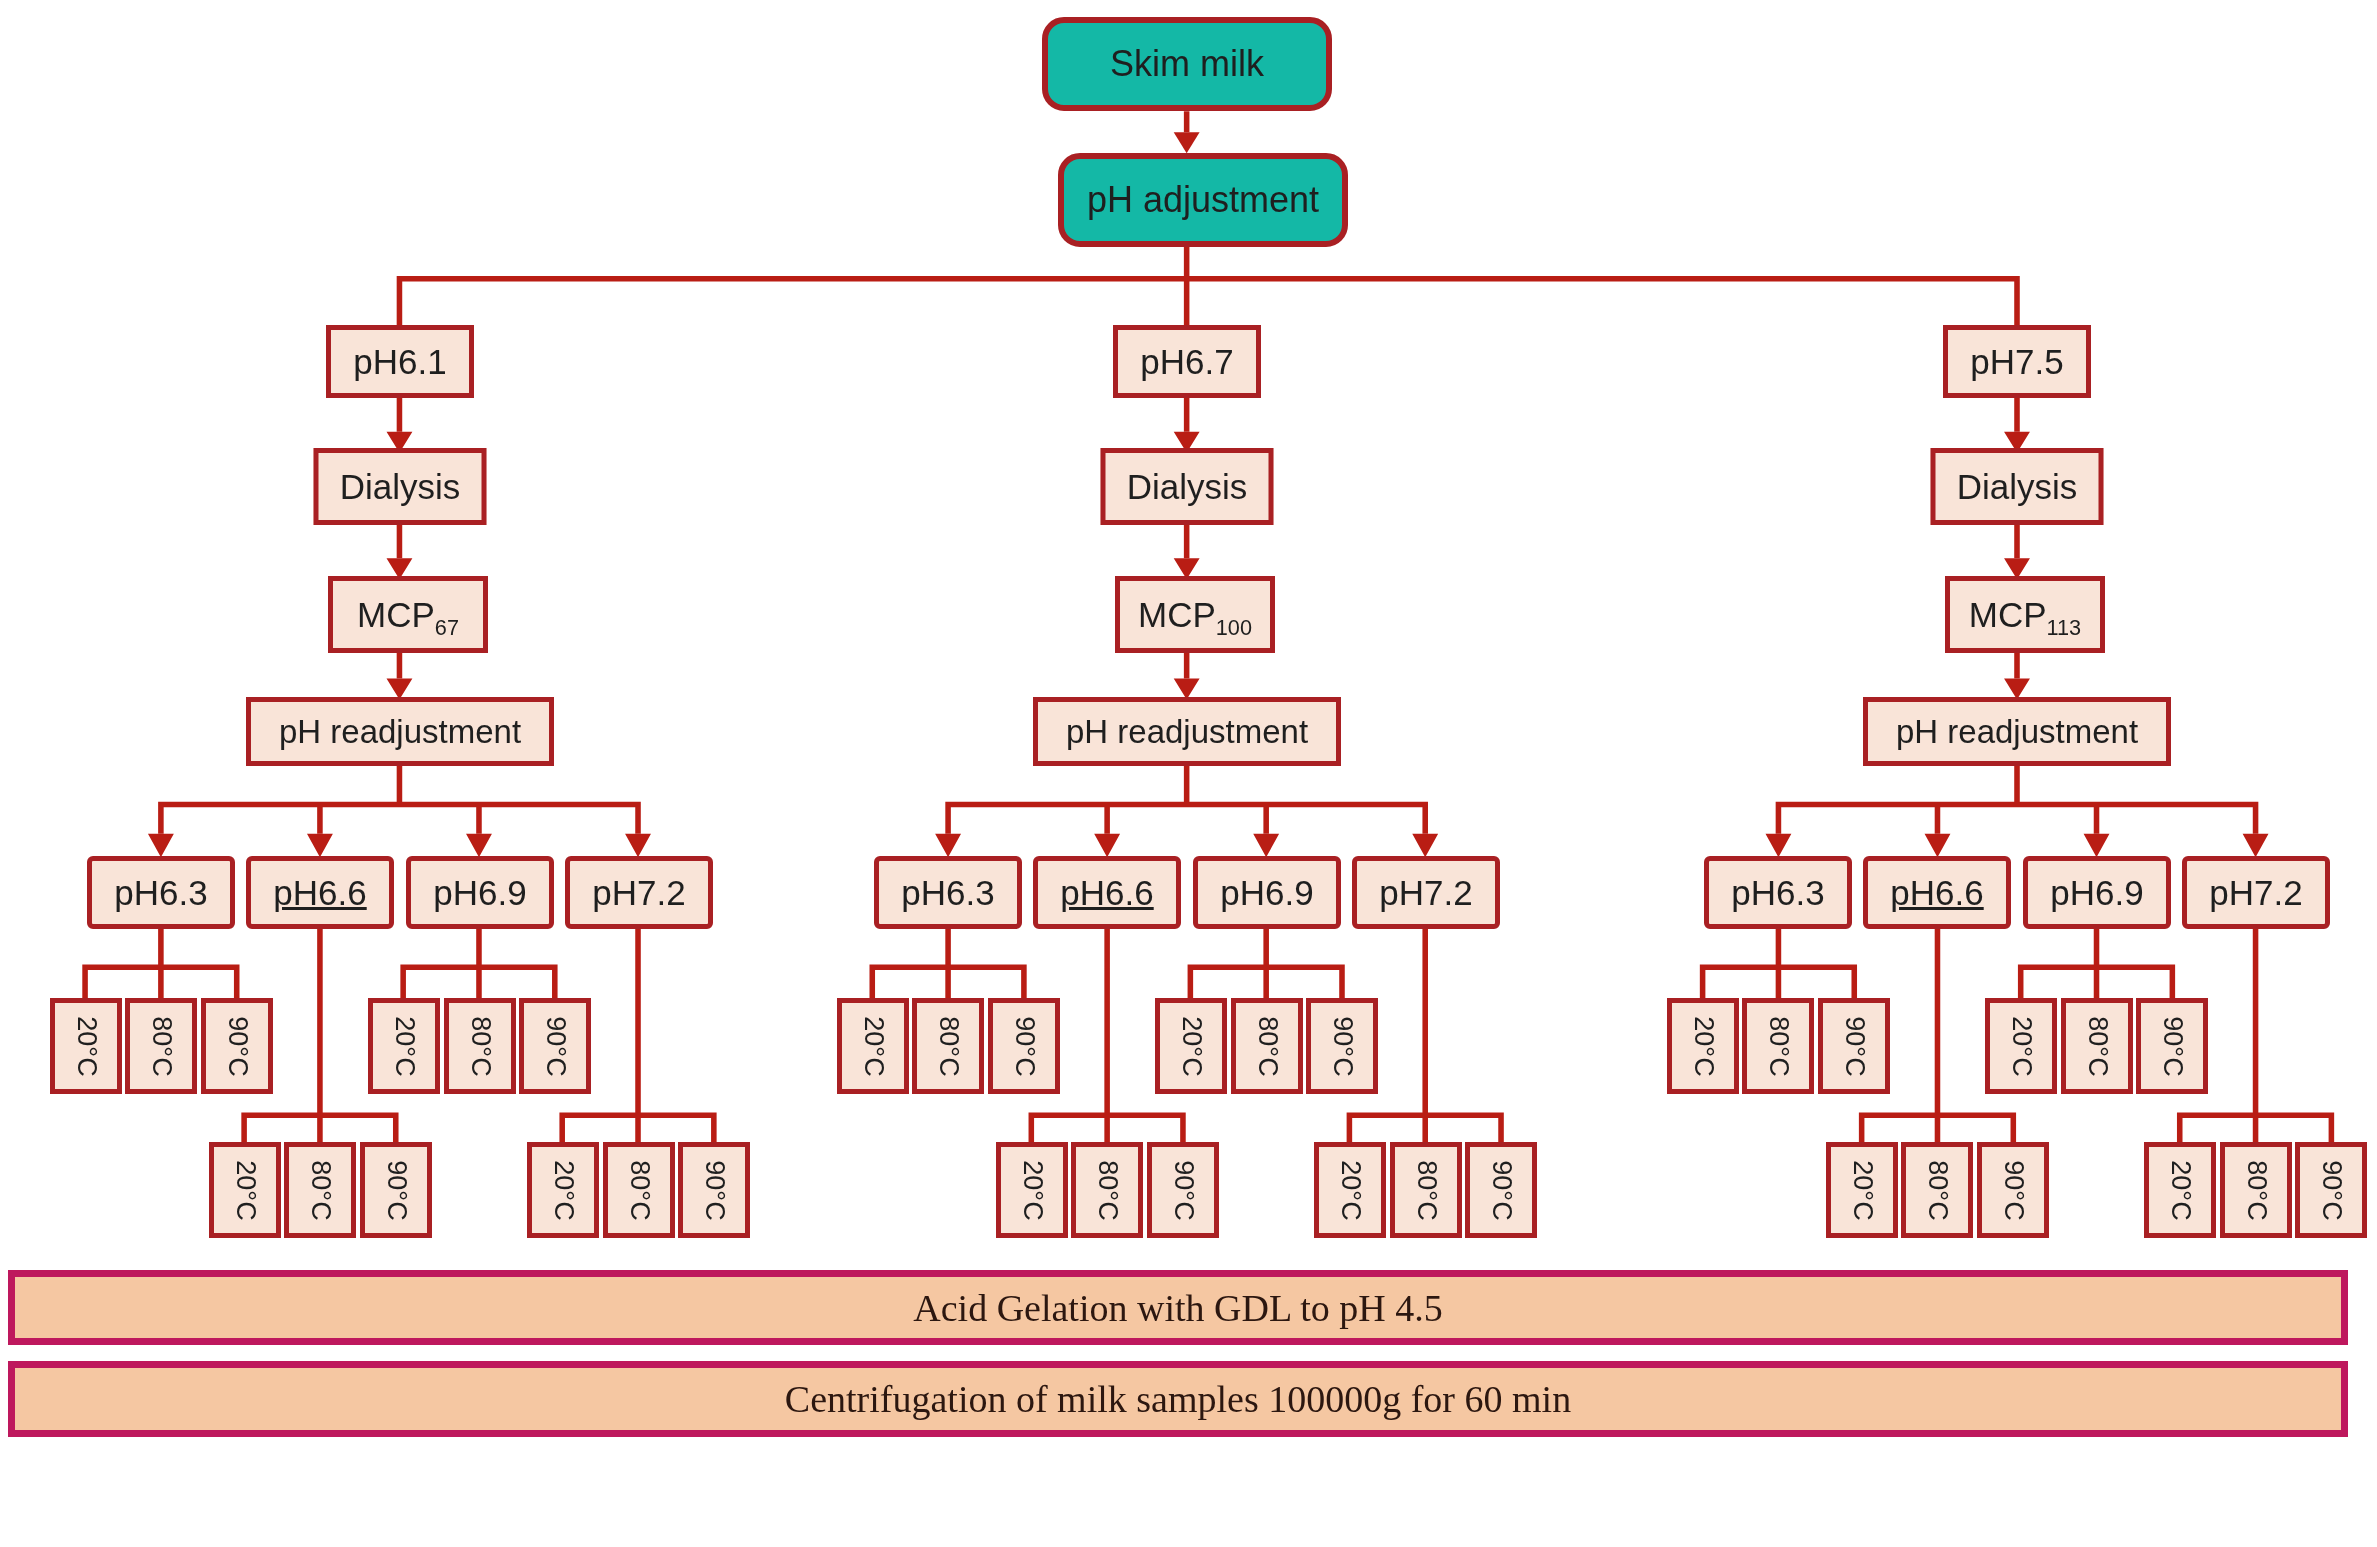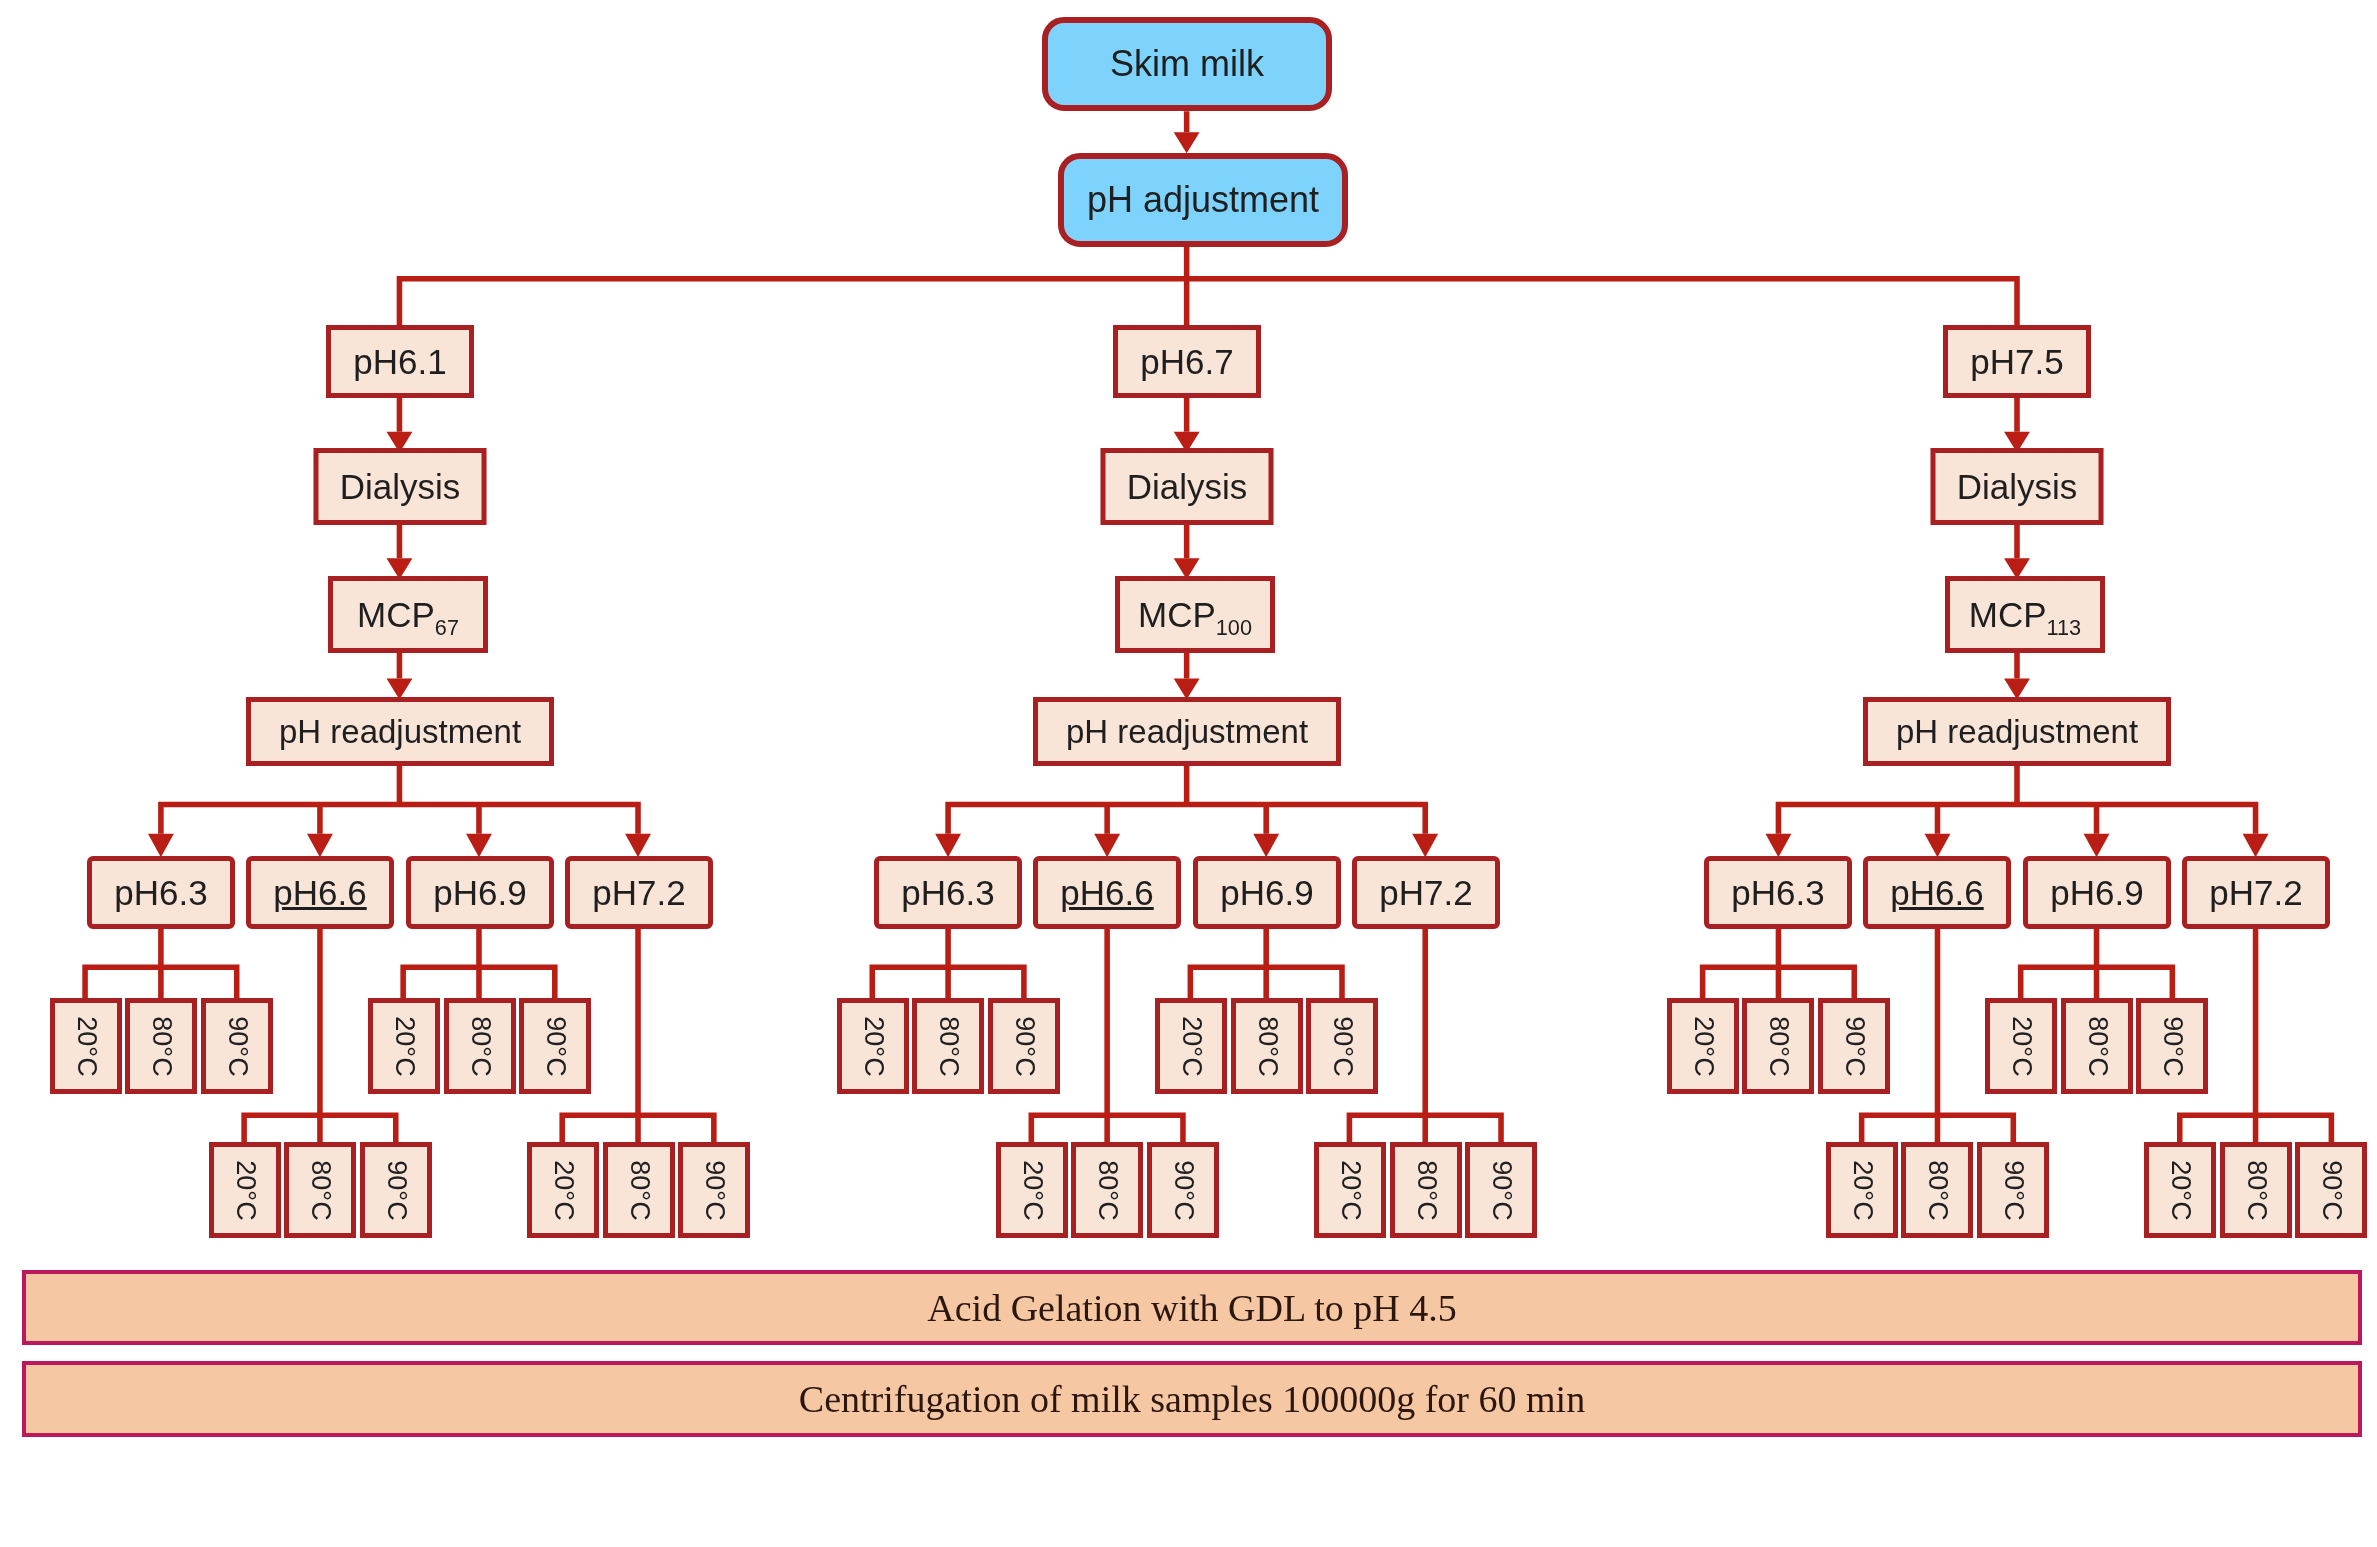--- a/index.html
+++ b/index.html
@@ -16,42 +16,42 @@
 
   .node{
     position:absolute;transform:translateX(-50%);
     box-sizing:border-box;
     background:#f9e4d8;border:5.5px solid #a92023;
     display:flex;align-items:center;justify-content:center;
     color:#1f1f1f;text-align:center;white-space:nowrap;
   }
   .n-skim,.n-adj{
     left:1187px;width:290px;height:94px;
-    background:#7dd3fc;border-width:6.2px;border-radius:22px;
+    background:#14b8a6;border-width:6.2px;border-radius:22px;
     font-size:36px;
   }
   .n-skim{top:17.3px;}
   .n-adj{top:153px;margin-left:16px;}
 
   .branch{position:absolute;top:0;left:var(--cx);width:0;height:1548px;}
   .n-init {left:0;top:325px;width:148px;height:73px;font-size:35px;}
   .n-dial {left:0;top:448px;width:173px;height:77px;font-size:35px;}
   .n-mcp  {left:8px;top:576px;width:160px;height:77px;font-size:35px;}
   .n-mcp sub{font-size:0.62em;line-height:0;}
   .n-readj{left:0;top:697px;width:308px;height:69px;font-size:33px;}
   .n-target{top:856px;width:148px;height:73px;font-size:35px;border-radius:6px;}
   .t1{left:-239px;} .t2{left:-80px;text-decoration:underline;} .t3{left:80px;} .t4{left:239px;}
 
   .n-temp{width:72px;height:96px;}
   .row-up{top:998px;} .row-low{top:1142px;}
   .n-temp span{transform:rotate(90deg);white-space:nowrap;font-size:27px;}
 
   .bar{
-    position:absolute;left:22px;width:2340px;
-    box-sizing:border-box;border:4px solid #be185d;
+    position:absolute;left:8px;width:2340px;
+    box-sizing:border-box;border:7px solid #be185d;
     display:flex;align-items:center;justify-content:center;
     white-space:nowrap;
   }
   .bar-solid{
     background:#f5c7a2;
     font-family:"Liberation Serif",serif;font-size:38px;color:#2c1710;
   }
   .bar1{top:1270px;height:75px;}
   .bar2{top:1361px;height:76px;}
   .bar3{

